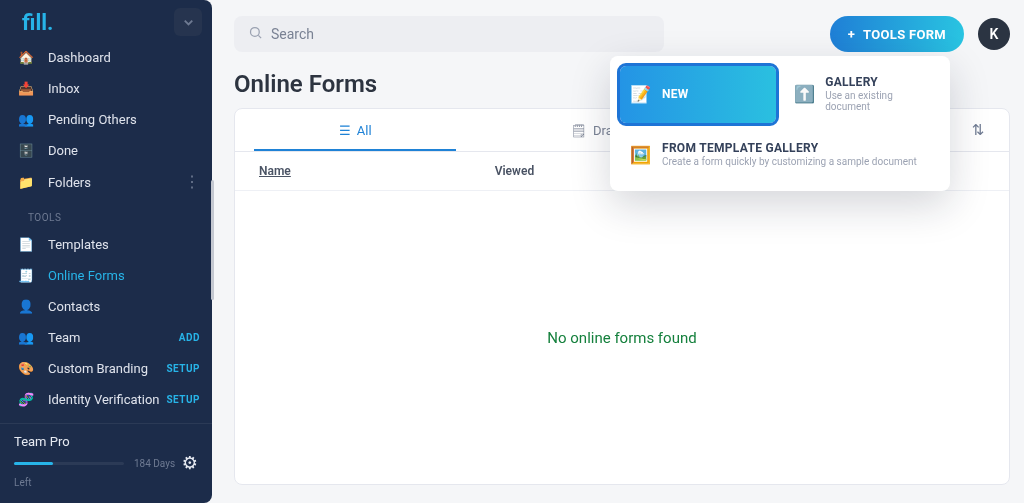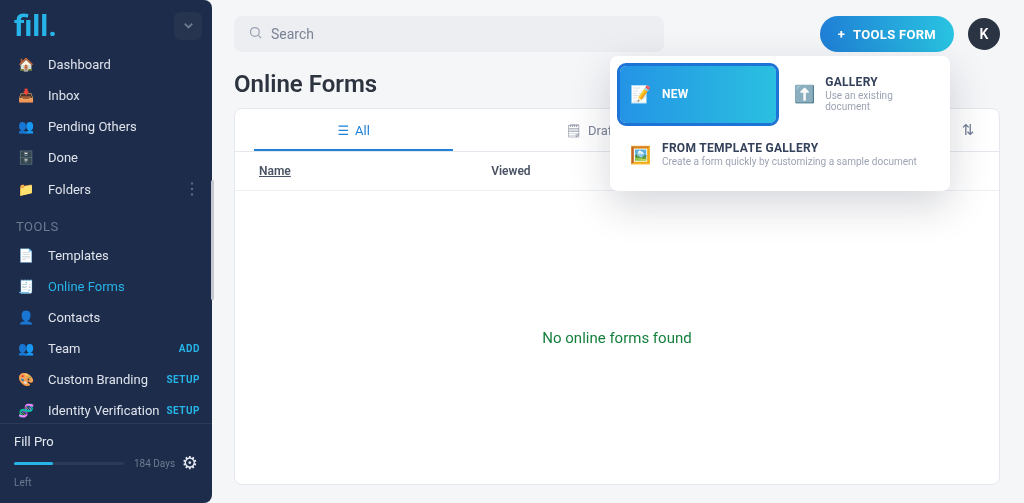--- a/index.html
+++ b/index.html
@@ -2,41 +2,41 @@
 <html><head>
 <meta charset="utf-8">
 <style>
   * { box-sizing: border-box; margin: 0; padding: 0; font-family: -apple-system, BlinkMacSystemFont, "Segoe UI", Roboto, sans-serif; }
   body { width: 1024px; height: 503px; background: #f5f6f8; display: flex; overflow: hidden; }
   
   
   .sidebar { width: 212px; background: #1c2c4a; color: #cfd6e1; display: flex; flex-direction: column; position: relative; border-radius: 0 8px 8px 0; }
   .sidebar-inner { flex: 1; overflow: auto; }
   .brand-row { display: flex; align-items: center; padding: 8px 10px 6px 14px; }
-  .brand { font-size: 30px; font-weight: 700; color: #27b4e8; }
+  .brand { font-size: 22px; font-weight: 700; color: #27b4e8; margin-left: 8px; }
   .brand-dot { color: #27b4e8; }
   .brand-drop { margin-left: auto; width: 28px; height: 28px; background: #26344f; border-radius: 6px; display: flex; align-items: center; justify-content: center; }
   .nav-item { display: flex; align-items: center; padding: 8px 12px 8px 16px; font-size: 13px; color: #dfe3ec; cursor: pointer; position: relative; }
   .nav-item .icon { width: 20px; display: inline-flex; justify-content: center; margin-right: 12px; color: #cfd6e1; }
   .nav-item.active { color: #27b4e8; }
   .nav-item.active .icon { color: #27b4e8; }
   .nav-item .badge { margin-left: auto; font-size: 10px; font-weight: 700; letter-spacing: .5px; color: #27b4e8; }
-  .nav-section { font-size: 13px; letter-spacing: .5px; color: #6e7a92; padding: 14px 16px 6px; }
+  .nav-section { font-size: 10px; letter-spacing: .5px; color: #6e7a92; padding: 14px 16px 6px; margin-left: 12px; }
   .nav-item .more { margin-left: auto; color: #6e7a92; font-size: 16px; line-height: 1; }
   .sidebar-footer { border-top: 1px solid #2b3a56; padding: 10px 14px 12px; display: flex; align-items: center; }
   .plan-box { flex: 1; }
   .plan-name { font-size: 13px; color: #e6eaf2; margin-bottom: 4px; }
   .plan-bar { width: 110px; height: 3px; background: #2b3a56; border-radius: 2px; position: relative; display: inline-block; vertical-align: middle; }
   .plan-bar::after { content: ""; position: absolute; left: 0; top: 0; height: 100%; width: 35%; background: #27b4e8; border-radius: 2px; }
   .plan-days { font-size: 10px; color: #6e7a92; margin-left: 6px; vertical-align: middle; }
   .gear { color: #e6eaf2; font-size: 18px; }
   .resize-handle { position: absolute; right: -2px; top: 180px; width: 3px; height: 120px; background: #c4c8d1; border-radius: 2px; }
 
   
-  .main { flex: 1; padding: 16px 24px 18px 22px; position: relative; display: flex; flex-direction: column; min-width: 0; }
+  .main { flex: 1; padding: 16px 14px 18px 22px; position: relative; display: flex; flex-direction: column; min-width: 0; }
   .topbar { display: flex; align-items: center; gap: 14px; margin-bottom: 18px; }
   .search { flex: 0 0 430px; height: 36px; background: #edeef2; border-radius: 8px; display: flex; align-items: center; padding: 0 14px; color: #7a8294; font-size: 14px; }
   .search .sicon { margin-right: 8px; color: #9aa1b1; }
   .spacer { flex: 1; }
   .create-btn { height: 36px; padding: 0 18px; border-radius: 18px; background: linear-gradient(90deg, #1f7fd6 0%, #29c4e1 100%); color: #fff; font-weight: 700; font-size: 13px; letter-spacing: .3px; display: inline-flex; align-items: center; gap: 8px; cursor: pointer; }
   .avatar { width: 32px; height: 32px; border-radius: 50%; background: #2b3442; color: #fff; display: flex; align-items: center; justify-content: center; font-size: 14px; font-weight: 600; }
 
   .page-title { font-size: 24px; font-weight: 600; color: #2d3440; margin-bottom: 10px; }
 
   .panel { background: #fff; border: 1px solid #e5e7ee; border-radius: 8px; flex: 1; display: flex; flex-direction: column; position: relative; min-height: 0; }
@@ -136,21 +136,21 @@
     </div>
     <div class="nav-item">
       
       
       
     </div>
   </div>
 
   <div class="sidebar-footer">
     <div class="plan-box">
-      <div class="plan-name">Fill Pro</div>
+      <div class="plan-name">Team Pro</div>
       <span class="plan-bar"></span>
       <span class="plan-days">184 Days Left</span>
     </div>
     <span class="gear">⚙</span>
   </div>
 
   <div class="resize-handle"></div>
 </aside>
 
 <main class="main">

